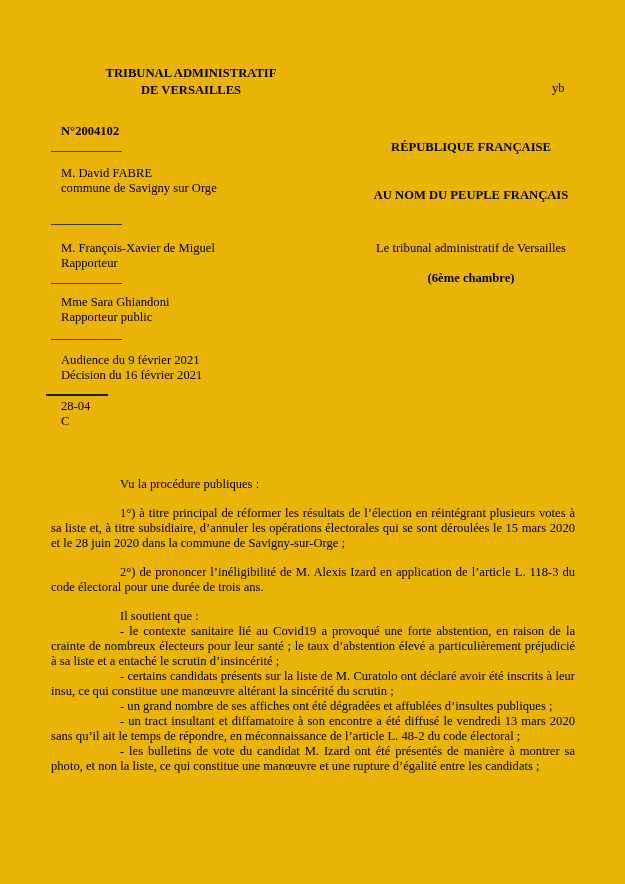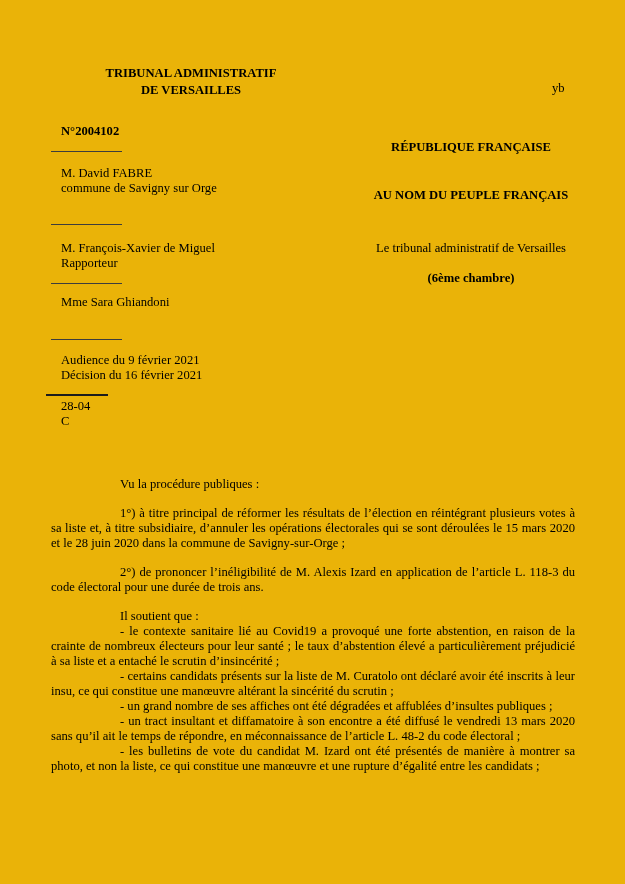--- a/index.html
+++ b/index.html
@@ -72,20 +72,21 @@
   <div class="rule" style="top:224px;"></div>
 
   <div class="abs caption-line" style="top:241px;">
     <div>M. François-Xavier de Miguel</div>
     <div>Rapporteur</div>
   </div>
   <div class="rule" style="top:283px;"></div>
 
   <div class="abs caption-line" style="top:295px;">
     <div>Mme Sara Ghiandoni</div>
+    <div>Rapporteur public</div>
   </div>
   <div class="rule" style="top:339px;"></div>
 
   <div class="abs caption-line" style="top:353px;">
     <div>Audience du 9 février 2021</div>
     <div>Décision du 16 février 2021</div>
   </div>
   <div class="rule-thick" style="top:394px;"></div>
 
   <div class="abs caption-line" style="top:399px;">28-04</div>

